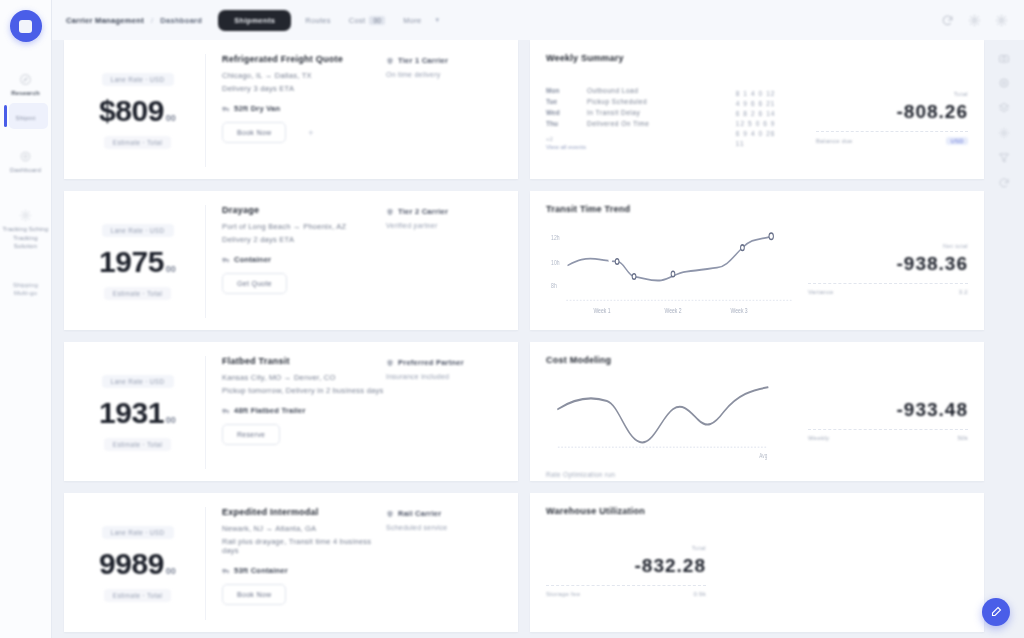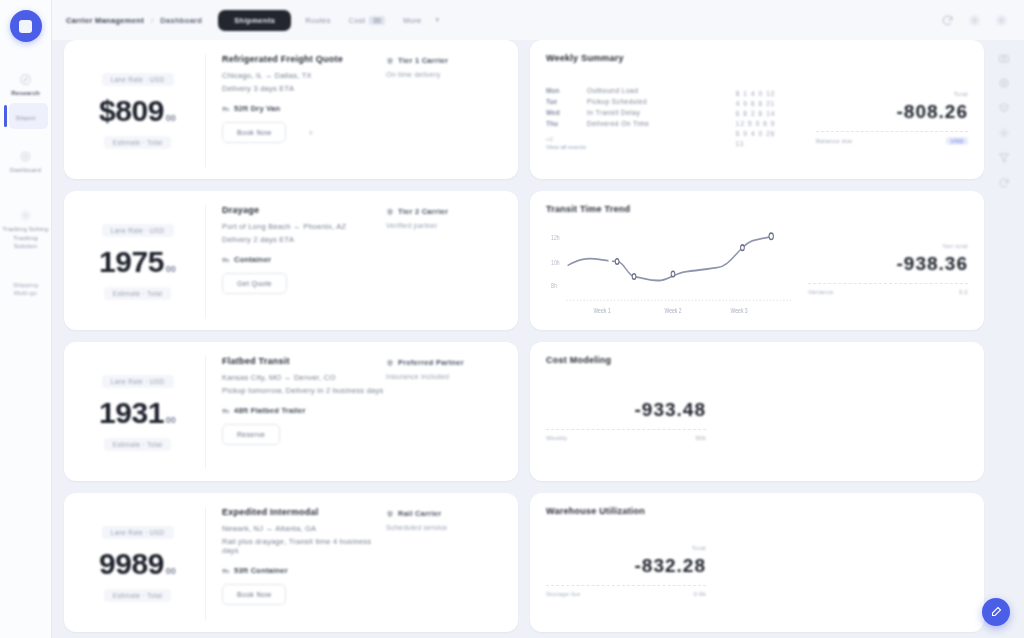--- a/index.html
+++ b/index.html
@@ -85,21 +85,21 @@
   .tbicons { display: flex; align-items: center; gap: 14px; padding-right: 4px; }
   .tbico { width: 13px; height: 13px; opacity: .38; filter: blur(.95px); }
   .tbico svg { width: 13px; height: 13px; display: block; }
 
   
   .board {
     flex: 1; display: flex; gap: 12px; padding: 0 40px 6px 12px; min-height: 0;
   }
   .col { flex: 1; display: flex; flex-direction: column; gap: 12px; min-width: 0; }
   .card {
-    background: #fff; border-radius: 12px; box-shadow: 0 1px 2px rgba(40,50,80,.05);
+    background: #fff; border-radius: 0; box-shadow: 0 1px 2px rgba(40,50,80,.05);
     flex: 1; min-height: 0; position: relative; overflow: hidden;
   }
 
   
   .offer { display: flex; padding: 14px 14px 12px 14px; height: 100%; }
   .offer-price-col {
     width: 128px; flex: 0 0 128px; display: flex; flex-direction: column;
     align-items: center; justify-content: center; gap: 8px;
     border-right: 1px solid #f0f2f7; padding-right: 8px;
   }
@@ -566,20 +566,28 @@
                 </div>
               </div>
             </div>
           </div>
         </div>
 
         <div class="card">
           <div class="statcard">
             <div class="card-title">Cost Modeling</div>
             <div class="chart-wrap">
+              <div class="chart-area">
+                <svg viewBox="0 0 300 72" preserveAspectRatio="none">
+                  <path d="M14,28 C34,20 52,18 72,22 C86,25 94,48 110,52 C126,56 136,34 150,28 C162,23 170,30 180,36 C190,42 198,40 210,30 C226,17 244,14 262,12" fill="none" stroke="#8b90a0" stroke-width="1.5" stroke-linecap="round"></path>
+                  <line x1="14" y1="56" x2="262" y2="56" stroke="#e9ecf3" stroke-width="1" stroke-dasharray="2 2"></line>
+                  <text x="252" y="64" font-size="5.5" fill="#b7bdc9" font-family="Liberation Sans">Avg</text>
+                </svg>
+                <div class="chart-foot">Rate Optimization run</div>
+              </div>
               <div class="amt-side">
                 <div class="amt-big">-933.48</div>
                 <div class="amt-rule"></div>
                 <div class="amt-foot">
                   <span>Weekly</span>
                   <span>50k</span>
                 </div>
               </div>
             </div>
           </div>

